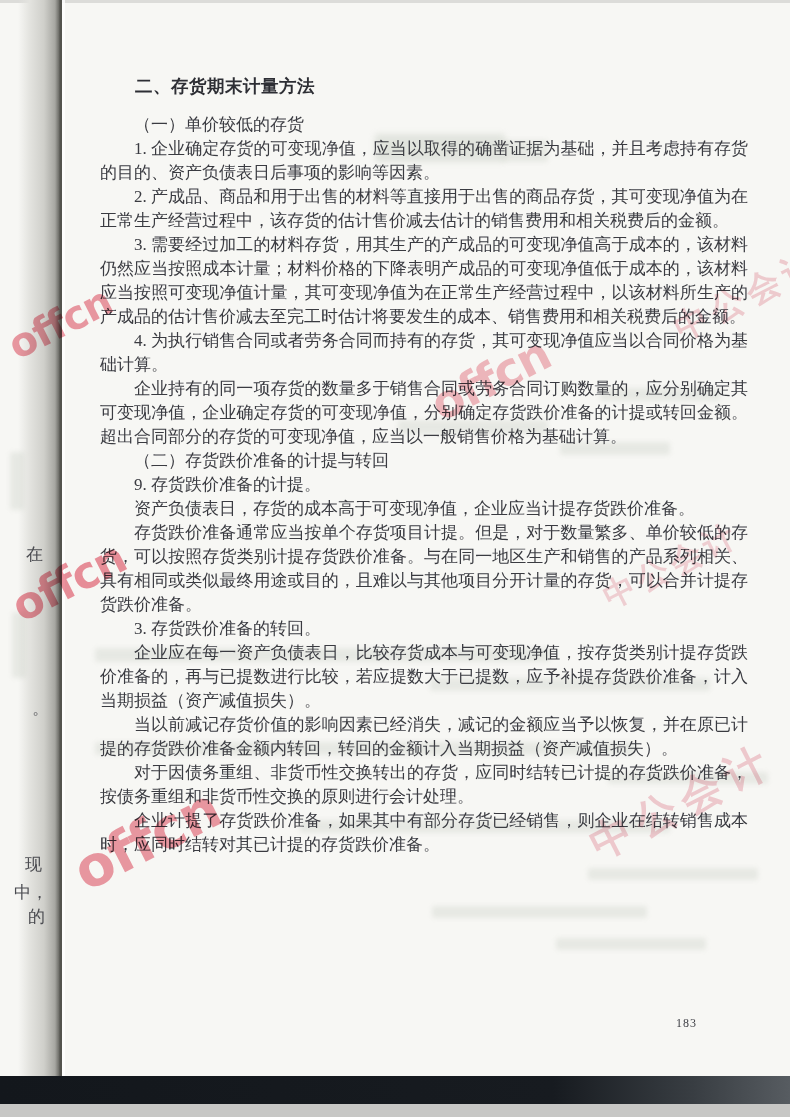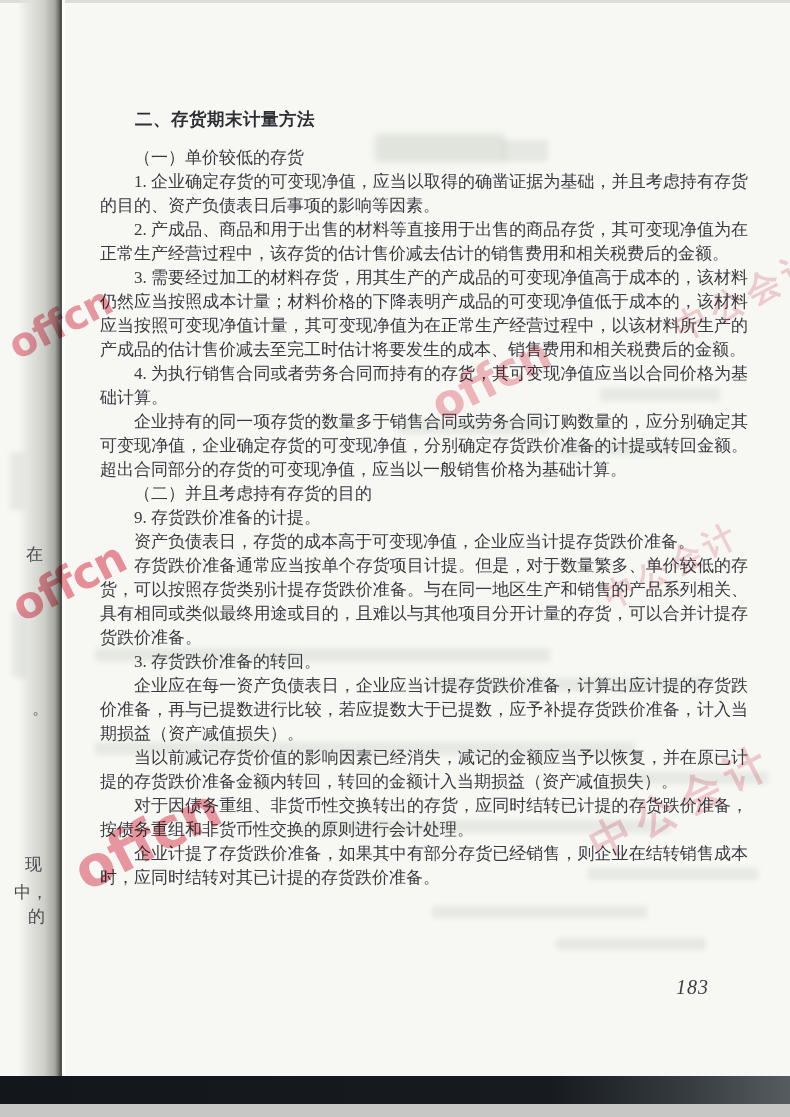--- a/index.html
+++ b/index.html
@@ -10,27 +10,27 @@
   .gutter{position:absolute;left:18px;top:0;width:42px;height:1076px;
           background:linear-gradient(to right,rgba(244,244,241,0) 0%,#e3e3df 28%,#cfcfca 62%,#a7a7a2 88%,#6b6b66 98%,#4e4e49 100%);}
   .gutter-line{position:absolute;left:60px;top:0;width:2px;height:1076px;background:#54544e;}
   .gutter-hl{position:absolute;left:62px;top:0;width:3px;height:1076px;background:rgba(255,255,255,.8);}
   
   .frag{position:absolute;color:#4a4b50;font-size:17px;line-height:17px;z-index:4;}
   
   .ghost{position:absolute;background:#a8b2a3;opacity:.2;filter:blur(2.5px);border-radius:2px;z-index:1;}
   .ghost.big{opacity:.27;filter:blur(3px);}
   
-  .doc{position:absolute;left:100px;top:107px;width:648px;z-index:3;color:#3a3b41;
+  .doc{position:absolute;left:100px;top:74px;width:648px;z-index:3;color:#3a3b41;
        font-size:17px;line-height:24px;text-align:justify;}
   .doc p{margin:0;text-indent:2em;}
   .doc p.h-main{font-family:"Liberation Sans","DejaVu Sans",sans-serif;font-weight:700;
                 font-size:17.5px;color:#2d2e34;margin-bottom:15px;letter-spacing:.5px;}
   .doc p.h-sub{margin-top:0;}
-  .pagenum{position:absolute;left:676px;top:976px;font-style:italic;font-size:20px;
+  .pagenum{position:absolute;left:676px;top:1016px;font-size:12px;
            color:#3c3d43;letter-spacing:1px;z-index:3;}
   
   .wm{position:absolute;z-index:5;pointer-events:none;mix-blend-mode:multiply;
       transform:rotate(-27deg);transform-origin:center;white-space:nowrap;}
   .wm.logo{font-family:"DejaVu Sans","Liberation Sans",sans-serif;font-weight:700;letter-spacing:-1px;}
   .wm.brand{font-family:"DejaVu Sans","Liberation Sans",sans-serif;font-weight:700;}
   
   .strip{position:absolute;left:0;top:1076px;width:790px;height:28px;z-index:6;
          background:linear-gradient(to right,#13171c 0%,#171b20 70%,#393e43 88%,#575c61 100%);}
   .strip-below{position:absolute;left:0;top:1104px;width:790px;height:13px;background:#c7c7c5;z-index:6;}
@@ -69,26 +69,26 @@
   <span class="frag" style="left:28px;top:908px;">的</span>
 
   <div class="doc">
     <p class="h-main">二、存货期末计量方法</p>
     <p class="h-sub">（一）单价较低的存货</p>
     <p>1. 企业确定存货的可变现净值，应当以取得的确凿证据为基础，并且考虑持有存货的目的、资产负债表日后事项的影响等因素。</p>
     <p>2. 产成品、商品和用于出售的材料等直接用于出售的商品存货，其可变现净值为在正常生产经营过程中，该存货的估计售价减去估计的销售费用和相关税费后的金额。</p>
     <p>3. 需要经过加工的材料存货，用其生产的产成品的可变现净值高于成本的，该材料仍然应当按照成本计量；材料价格的下降表明产成品的可变现净值低于成本的，该材料应当按照可变现净值计量，其可变现净值为在正常生产经营过程中，以该材料所生产的产成品的估计售价减去至完工时估计将要发生的成本、销售费用和相关税费后的金额。</p>
     <p>4. 为执行销售合同或者劳务合同而持有的存货，其可变现净值应当以合同价格为基础计算。</p>
     <p>企业持有的同一项存货的数量多于销售合同或劳务合同订购数量的，应分别确定其可变现净值，企业确定存货的可变现净值，分别确定存货跌价准备的计提或转回金额。超出合同部分的存货的可变现净值，应当以一般销售价格为基础计算。</p>
-    <p class="h-sub">（二）并且考虑持有存货的目的</p>
+    <p class="h-sub">（二）存货跌价准备的计提与转回</p>
     <p>9. 存货跌价准备的计提。</p>
     <p>资产负债表日，存货的成本高于可变现净值，企业应当计提存货跌价准备。</p>
     <p>存货跌价准备通常应当按单个存货项目计提。但是，对于数量繁多、单价较低的存货，可以按照存货类别计提存货跌价准备。与在同一地区生产和销售的产品系列相关、具有相同或类似最终用途或目的，且难以与其他项目分开计量的存货，可以合并计提存货跌价准备。</p>
     <p>3. 存货跌价准备的转回。</p>
-    <p>企业应在每一资产负债表日，企业应当计提存货跌价准备，计算出应计提的存货跌价准备，再与已提数进行比较，若应提数大于已提数，应予补提存货跌价准备，计入当期损益（资产减值损失）。</p>
+    <p>企业应在每一资产负债表日，比较存货成本与可变现净值，按存货类别计提存货跌价准备的，再与已提数进行比较，若应提数大于已提数，应予补提存货跌价准备，计入当期损益（资产减值损失）。</p>
     <p>当以前减记存货价值的影响因素已经消失，减记的金额应当予以恢复，并在原已计提的存货跌价准备金额内转回，转回的金额计入当期损益（资产减值损失）。</p>
     <p>对于因债务重组、非货币性交换转出的存货，应同时结转已计提的存货跌价准备，按债务重组和非货币性交换的原则进行会计处理。</p>
     <p>企业计提了存货跌价准备，如果其中有部分存货已经销售，则企业在结转销售成本时，应同时结转对其已计提的存货跌价准备。</p>
   </div>
 
   <div class="pagenum">183</div>
 
   <span class="wm logo" style="left:5px;  top:300px;font-size:40px;color:rgba(224,56,78,.50);">offcn</span>
   <span class="wm logo" style="left:427px;top:352px;font-size:46px;color:rgba(224,56,78,.34);">offcn</span>
   <span class="wm logo" style="left:8px;  top:556px;font-size:44px;color:rgba(224,56,78,.55);">offcn</span>

